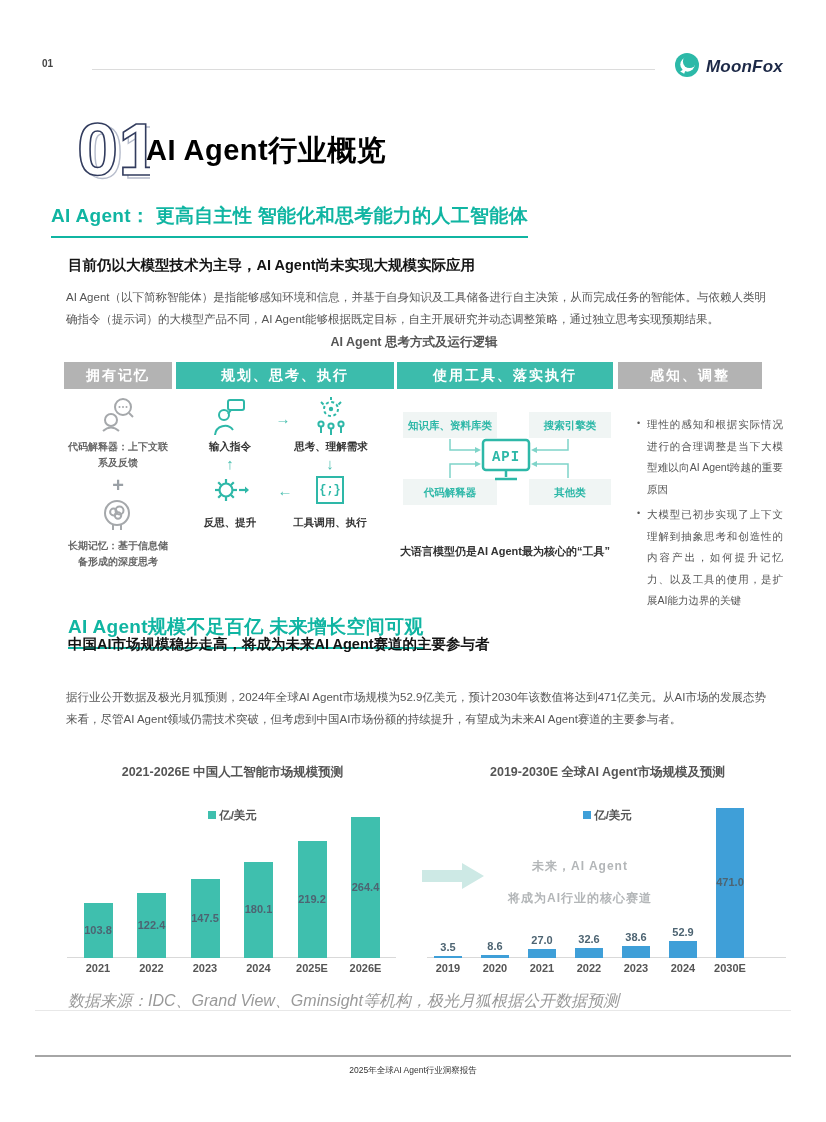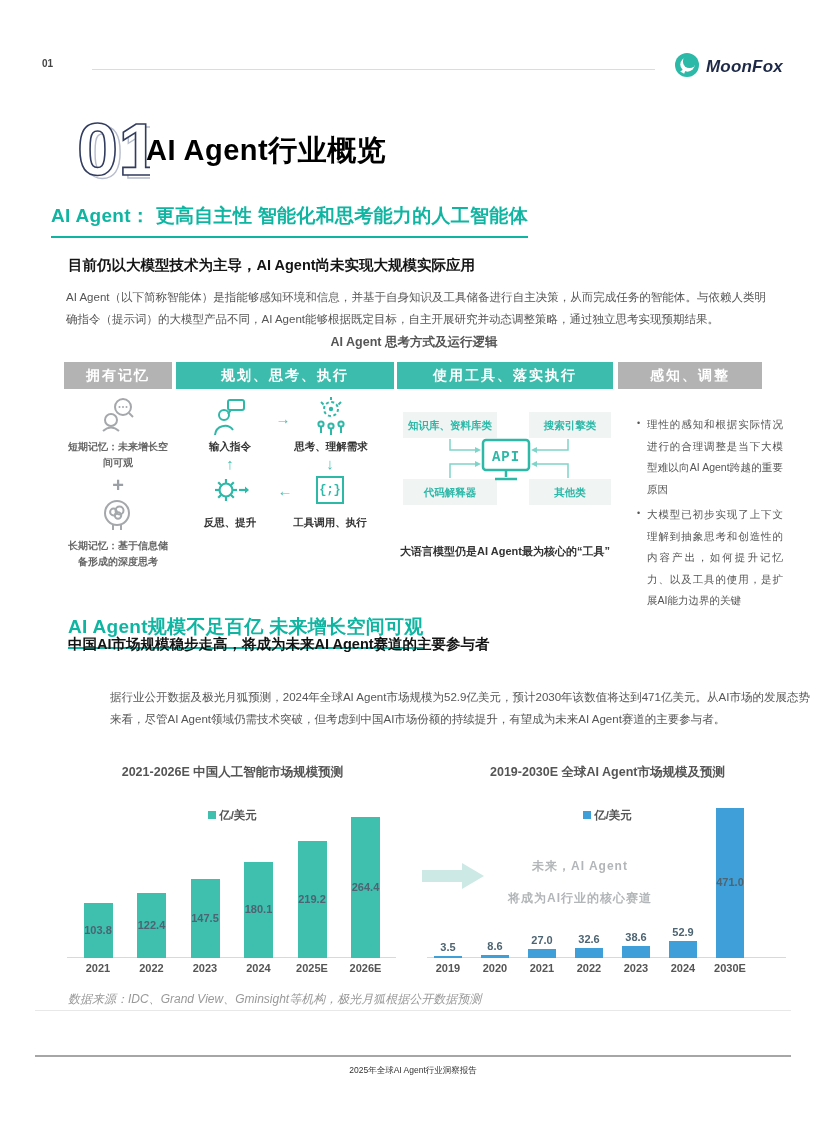--- a/index.html
+++ b/index.html
@@ -20,21 +20,21 @@
   
   .sec-heading{font-size:19px;font-weight:bold;color:#10b5a2;display:inline-block;
                border-bottom:2px solid #10b5a2;padding-bottom:7px;letter-spacing:.3px;}
   .sec1-heading{left:51px;top:203px;}
   .sec2-heading{left:68px;top:614px;}
   .sec-sub{font-size:14.5px;font-weight:bold;color:#141414;}
   .sec1-sub{left:68px;top:256px;}
   .sec2-sub{left:68px;top:635px;text-align:center;}
   .sec-body{width:700px;font-size:11.5px;color:#555;line-height:1.95;text-align:justify;}
   .sec1-body{left:66px;top:286px;}
-  .sec2-body{left:66px;top:686px;margin-left:44px;}
+  .sec2-body{left:66px;top:686px;}
 
   
   .diagram{left:63px;top:334px;width:702px;height:252px;}
   .dg-title{position:absolute;left:0;top:0;width:100%;text-align:center;
             font-size:12.5px;font-weight:bold;color:#555;}
   .dg-head{position:absolute;top:28px;height:27px;line-height:27px;text-align:center;
            color:#fff;font-size:14px;font-weight:bold;letter-spacing:2px;}
   .dg-gray{background:#b3b3b3;}
   .dg-teal{background:#3cbcac;}
   .h-col1{left:1px;width:108px;}  .h-col2{left:113px;width:218px;}
@@ -75,21 +75,21 @@
   .baseline{position:absolute;left:2px;right:4px;top:197px;height:1px;background:#d9d9d9;}
   .bar{position:absolute;}
   .bar-value{position:absolute;width:60px;text-align:center;font-size:11px;font-weight:bold;color:#4d6472;}
   .bar-cat{position:absolute;top:202px;width:52px;text-align:center;font-size:11px;font-weight:bold;color:#555;}
   .annot{position:absolute;left:40px;width:230px;text-align:center;color:#b3b6b8;
          font-size:12px;font-weight:bold;letter-spacing:1px;}
   .annot1{top:98px;} .annot2{top:130px;}
   .flow-arrow{position:absolute;left:-3px;top:103px;}
 
   
-  .src-note{left:68px;top:991px;font-style:italic;font-size:12px;color:#999;}
+  .src-note{left:68px;top:991px;font-style:italic;font-size:16px;color:#999;}
   .src-line{left:35px;top:1010px;width:756px;height:1px;background:#e8e8e8;}
   .footer-line{left:35px;top:1055px;width:756px;height:2px;background:#a6a6a6;}
   .footer-text{left:0;top:1065px;width:826px;text-align:center;font-size:8.5px;color:#333;}
 </style>
 </head>
 <body>
 
 <div class="page">
 
   <div class="abs pg-num">01</div>
@@ -130,21 +130,21 @@
         <svg width="38" height="36" viewBox="0 0 38 36" fill="none" stroke="#a5a8ab" stroke-width="2">
           <circle cx="24" cy="11" r="8"></circle>
           <circle cx="20.5" cy="11" r="1" fill="#a5a8ab" stroke="none"></circle>
           <circle cx="24" cy="11" r="1" fill="#a5a8ab" stroke="none"></circle>
           <circle cx="27.5" cy="11" r="1" fill="#a5a8ab" stroke="none"></circle>
           <line x1="30" y1="17" x2="34" y2="21"></line>
           <circle cx="12" cy="24" r="6"></circle>
           <path d="M4,35 q8,-7 16,0"></path>
         </svg>
       </span>
-      <div class="mem-text">短期记忆：未来增长空间可观</div>
+      <div class="mem-text">代码解释器：上下文联系及反馈</div>
       <div class="mem-plus">+</div>
       <span>
         <svg width="36" height="34" viewBox="0 0 36 34" fill="none" stroke="#a5a8ab" stroke-width="2">
           <circle cx="17" cy="16" r="12"></circle>
           <circle cx="13.5" cy="15" r="3.4"></circle>
           <circle cx="19.5" cy="13.5" r="4"></circle>
           <circle cx="18" cy="18.5" r="3.2"></circle>
           <line x1="13" y1="28" x2="13" y2="33"></line>
           <line x1="21" y1="28" x2="21" y2="33"></line>
         </svg>

